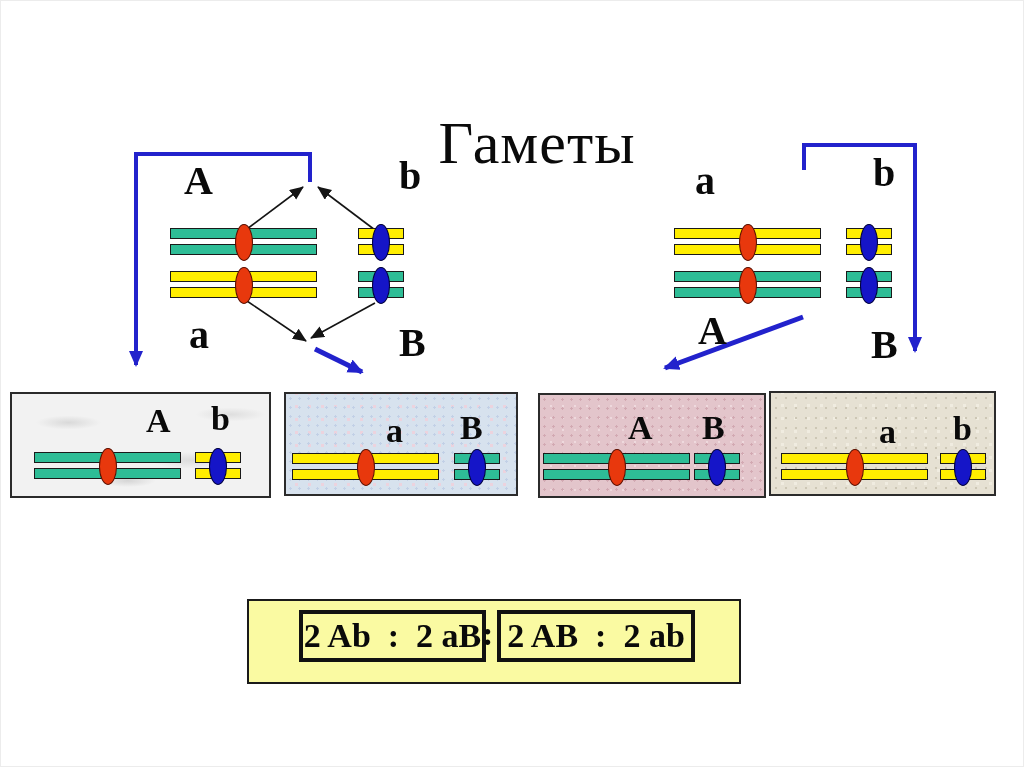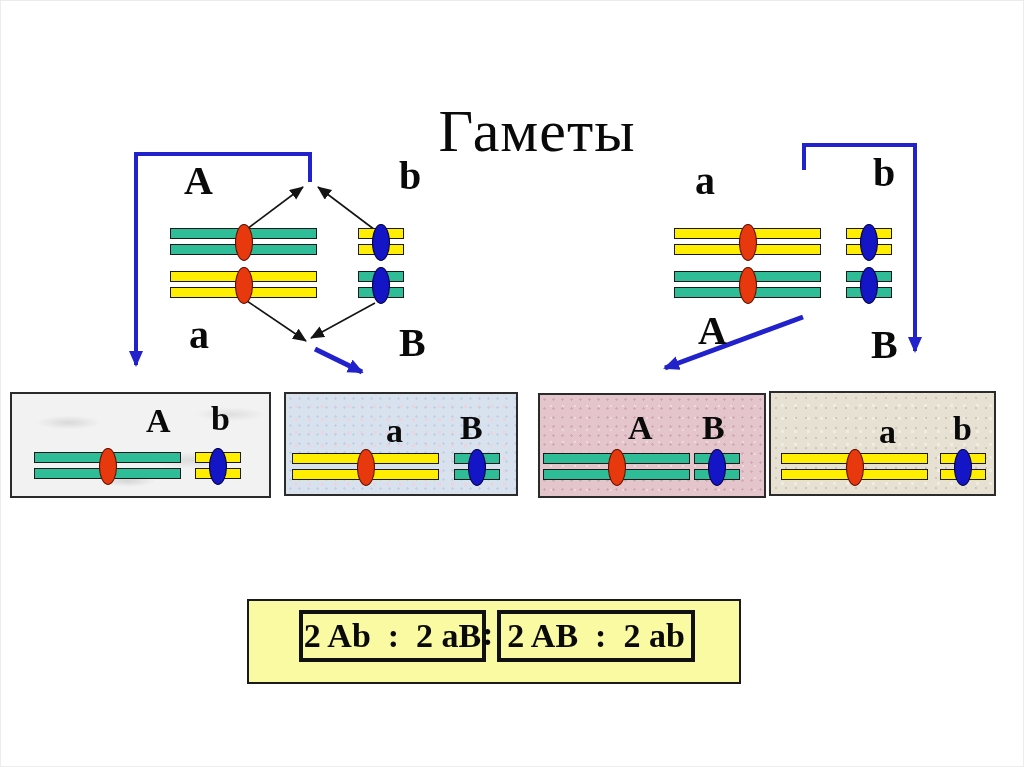--- a/index.html
+++ b/index.html
@@ -1,18 +1,18 @@
 <!DOCTYPE html>
 <html style="--chromosome_green: #2ebd96; --chromosome_yellow: #ffee00; --centromere_red: #e8380d; --centromere_blue: #1515c8; --arrow_blue: #2222cc; --arrow_black: #141414; --division_text_blue: #2222cc; --ratio_box_bg: #fafaa2; --box1_bg: #f2f2f2; --box2_bg: #d7e2ee; --box3_bg: #e3c5cb; --box4_bg: #e6e1d3;"><head>
 <meta charset="utf-8">
 <style>
   html,body{margin:0;padding:0;background:#fff;}
   body{width:1024px;height:767px;overflow:hidden;font-family:"Liberation Serif",serif;}
   .slide{position:absolute;left:0;top:0;width:1022px;height:765px;background:#fff;border:1px solid #ececec;}
-  .title{position:absolute;left:50px;right:0;top:92px;margin:4px;text-align:center;
+  .title{position:absolute;left:50px;right:0;top:92px;margin:16px;text-align:center;
          font:normal 60px "Liberation Serif",serif;color:#0a0a0a;letter-spacing:1px;}
   .division{position:absolute;left:420px;top:226px;width:215px;text-align:center;
             font:700 29px "DejaVu Sans Mono",monospace;color:var(--division_text_blue,#2222cc);line-height:41px;}
   .gl{position:absolute;font:700 40px "Liberation Serif",serif;color:#0a0a0a;line-height:1;}
   .bl{position:absolute;font:700 34px "Liberation Serif",serif;color:#0a0a0a;line-height:1;}
   
   .chrom{position:absolute;width:147px;height:28px;}
   .chrom.sm{width:46px;}
   .bar{position:absolute;left:0;width:100%;height:11px;border:1px solid #1a1a1a;box-sizing:border-box;}
   .bar.b1{top:0;} .bar.b2{top:16px;}

